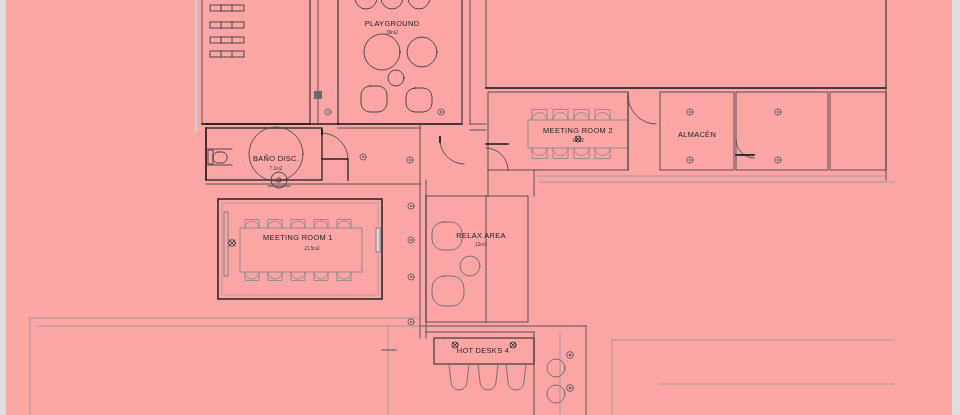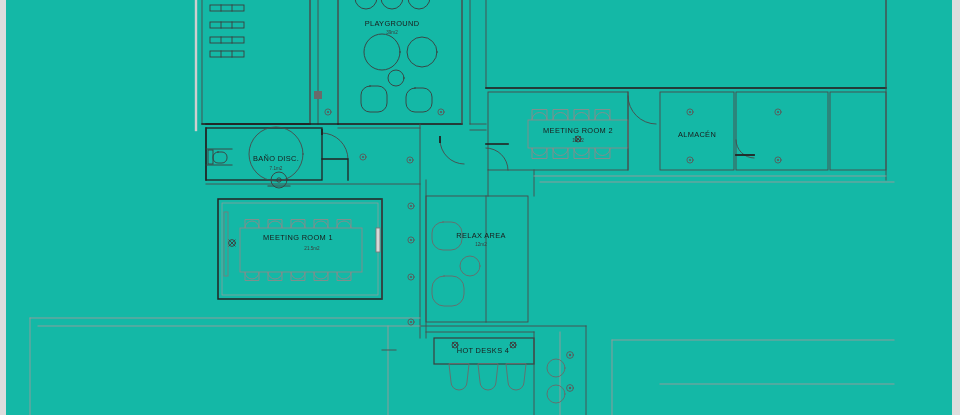--- a/index.html
+++ b/index.html
@@ -5,21 +5,21 @@
   html, body {
     margin: 0;
     padding: 0;
     background: #ffffff;
     font-family: "Liberation Sans", sans-serif;
   }
   #viewport {
     position: relative;
     width: 960px;
     height: 415px;
-    background: #14b8a6;
+    background: #fca5a5;
     overflow: hidden;
   }
   #margin-left, #margin-right {
     position: absolute;
     top: 0;
     height: 415px;
     background: #dddddd;
   }
   #margin-left  { left: 0;   width: 6px; }
   #margin-right { right: 0;  width: 8px; }

